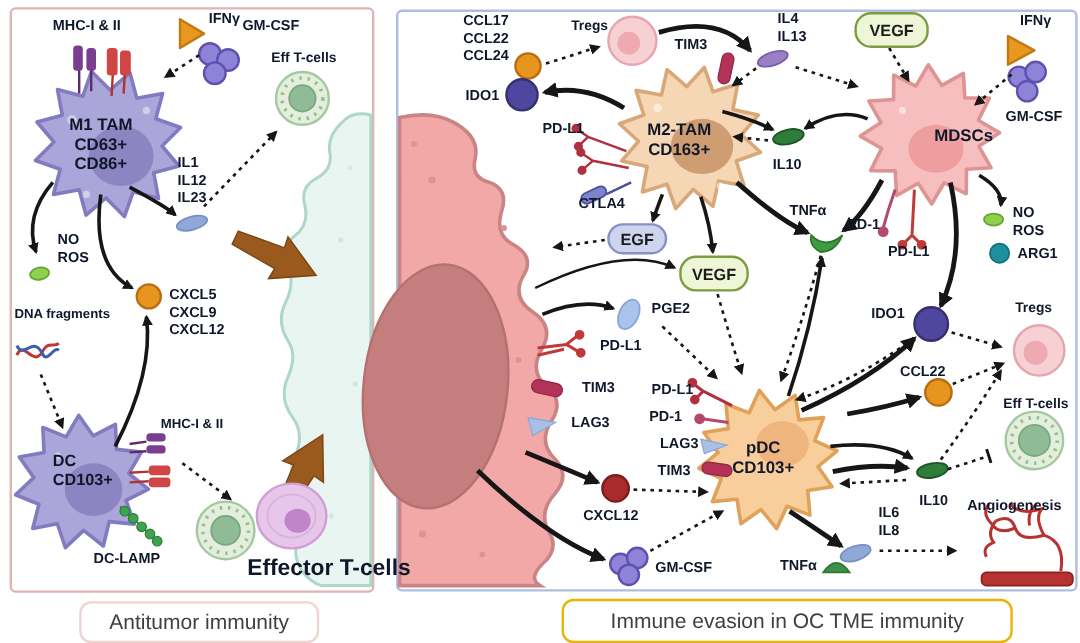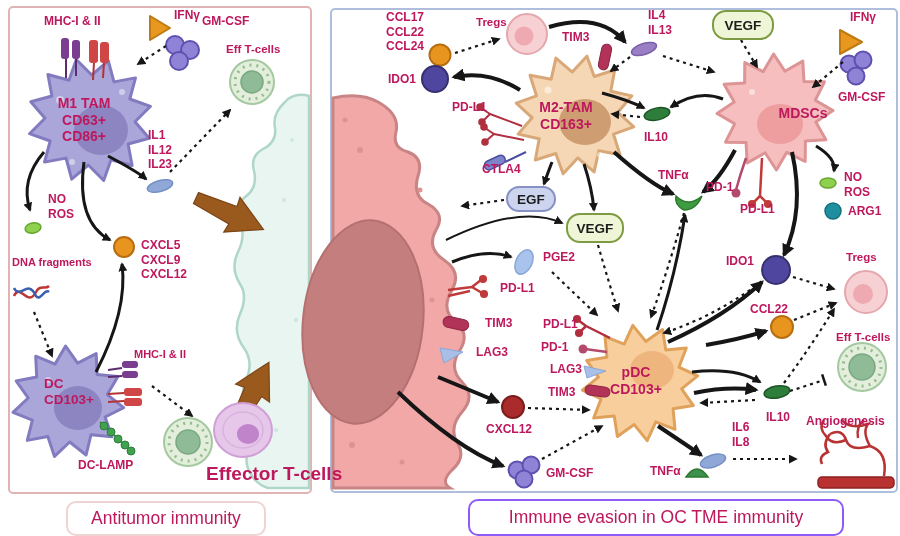--- a/index.html
+++ b/index.html
@@ -2,33 +2,33 @@
 <html><head>
 <meta charset="utf-8">
 <style>
   html,body{margin:0;padding:0;background:#fff;}
   #stage{position:relative;width:900px;height:536px;background:#fff;overflow:hidden;
          font-family:"Liberation Sans",sans-serif;}
   .panel{position:absolute;background:#fff;border-radius:5px;z-index:1;}
   #panel-left{left:8px;top:6px;width:300px;height:484px;border:2.5px solid #e0b4b4;}
   #panel-right{left:330px;top:8px;width:564px;height:481px;border:2.5px solid #b0bedd;}
   svg#art{position:absolute;left:0;top:0;z-index:2;}
-  .lbl{position:absolute;z-index:3;font-weight:bold;font-size:12px;color:#be185d;
+  .lbl{position:absolute;z-index:3;font-weight:bold;font-size:12px;color:#0f172a;
        white-space:pre-line;line-height:1.22;}
   .c{transform:translate(-50%,-50%);text-align:center;font-size:14px;line-height:1.18;}
   .sm{font-size:11px;}
   .md{font-size:11.5px;}
   .pill{position:absolute;z-index:3;display:flex;align-items:center;justify-content:center;
         font-weight:bold;font-size:13.5px;color:#1c1c1c;border-radius:14px;}
   .pill.green{background:#eef6d7;border:2px solid #7d9c42;}
   .pill.blue{background:#ccd4ee;border:2px solid #8791c5;}
   .tbox{position:absolute;z-index:3;background:#fff;text-align:center;font-size:17.5px;
-        color:#be185d;border-radius:10px;display:flex;align-items:center;justify-content:center;}
+        color:#404040;border-radius:10px;display:flex;align-items:center;justify-content:center;}
   #title-left{left:66px;top:501px;width:196px;height:31px;border:2px solid #f0d4d4;}
-  #title-right{left:468px;top:499px;width:372px;height:33px;border:2px solid #8b5cf6;}
+  #title-right{left:468px;top:499px;width:372px;height:33px;border:2px solid #eab308;}
   
   .da{stroke:#161616;stroke-width:2.2;fill:none;stroke-dasharray:3 4;marker-end:url(#ah);}
   .dai{stroke:#161616;stroke-width:2.2;fill:none;stroke-dasharray:3 4;marker-end:url(#tb);}
   .sa{stroke:#161616;stroke-width:3;fill:none;marker-end:url(#ah);}
   .sb{stroke:#161616;stroke-width:4;fill:none;marker-end:url(#ahb);}
   .s2{stroke:#161616;stroke-width:2;fill:none;marker-end:url(#ah);}
 </style>
 </head>
 <body>
 

